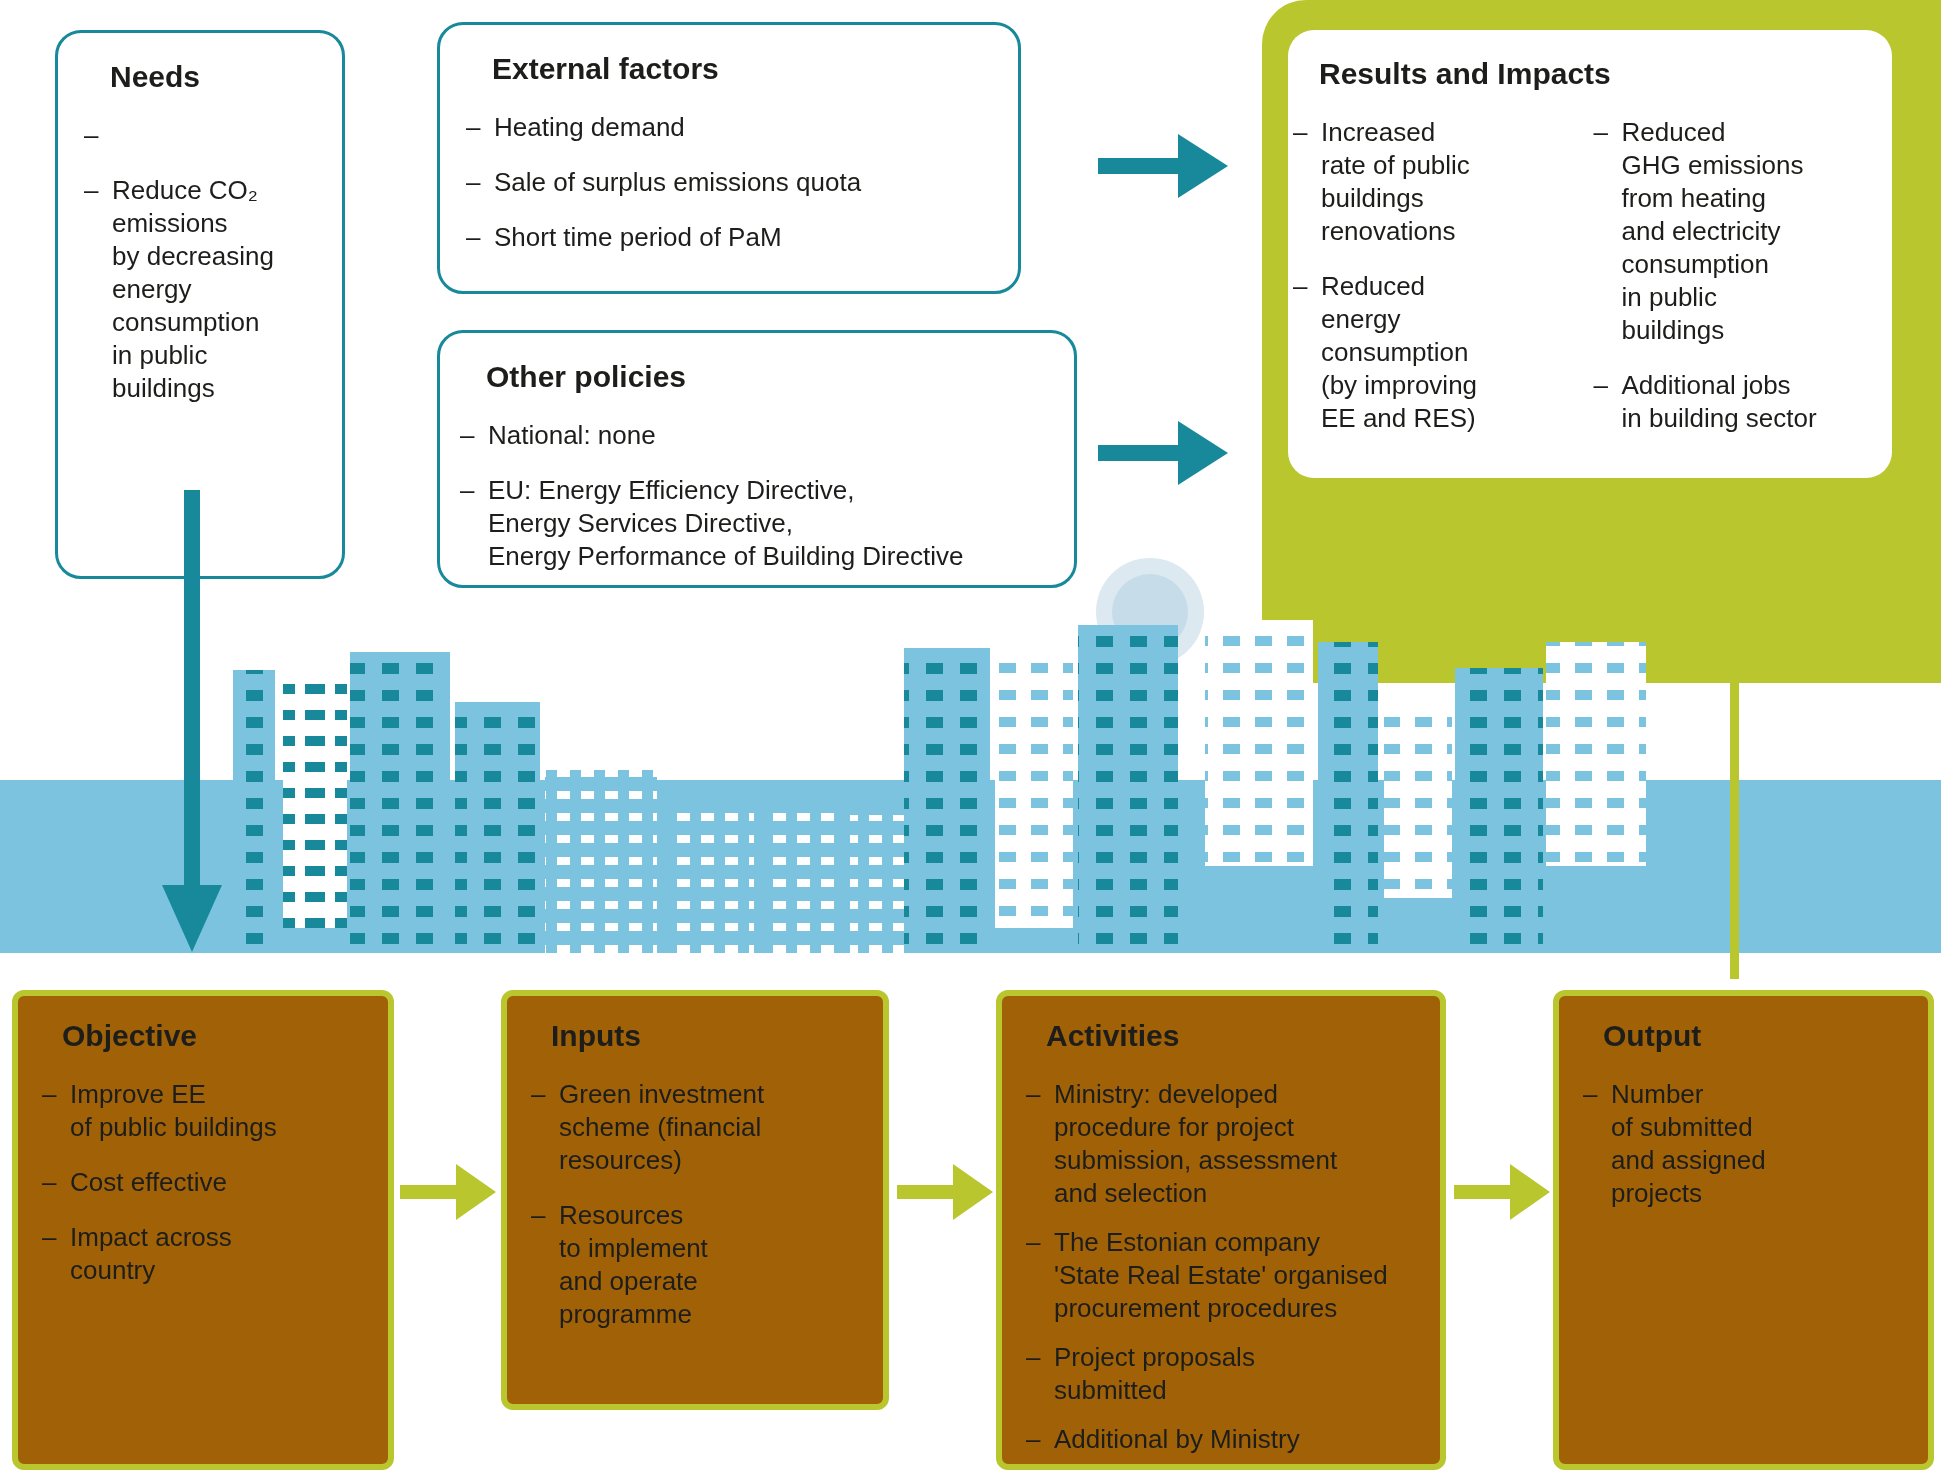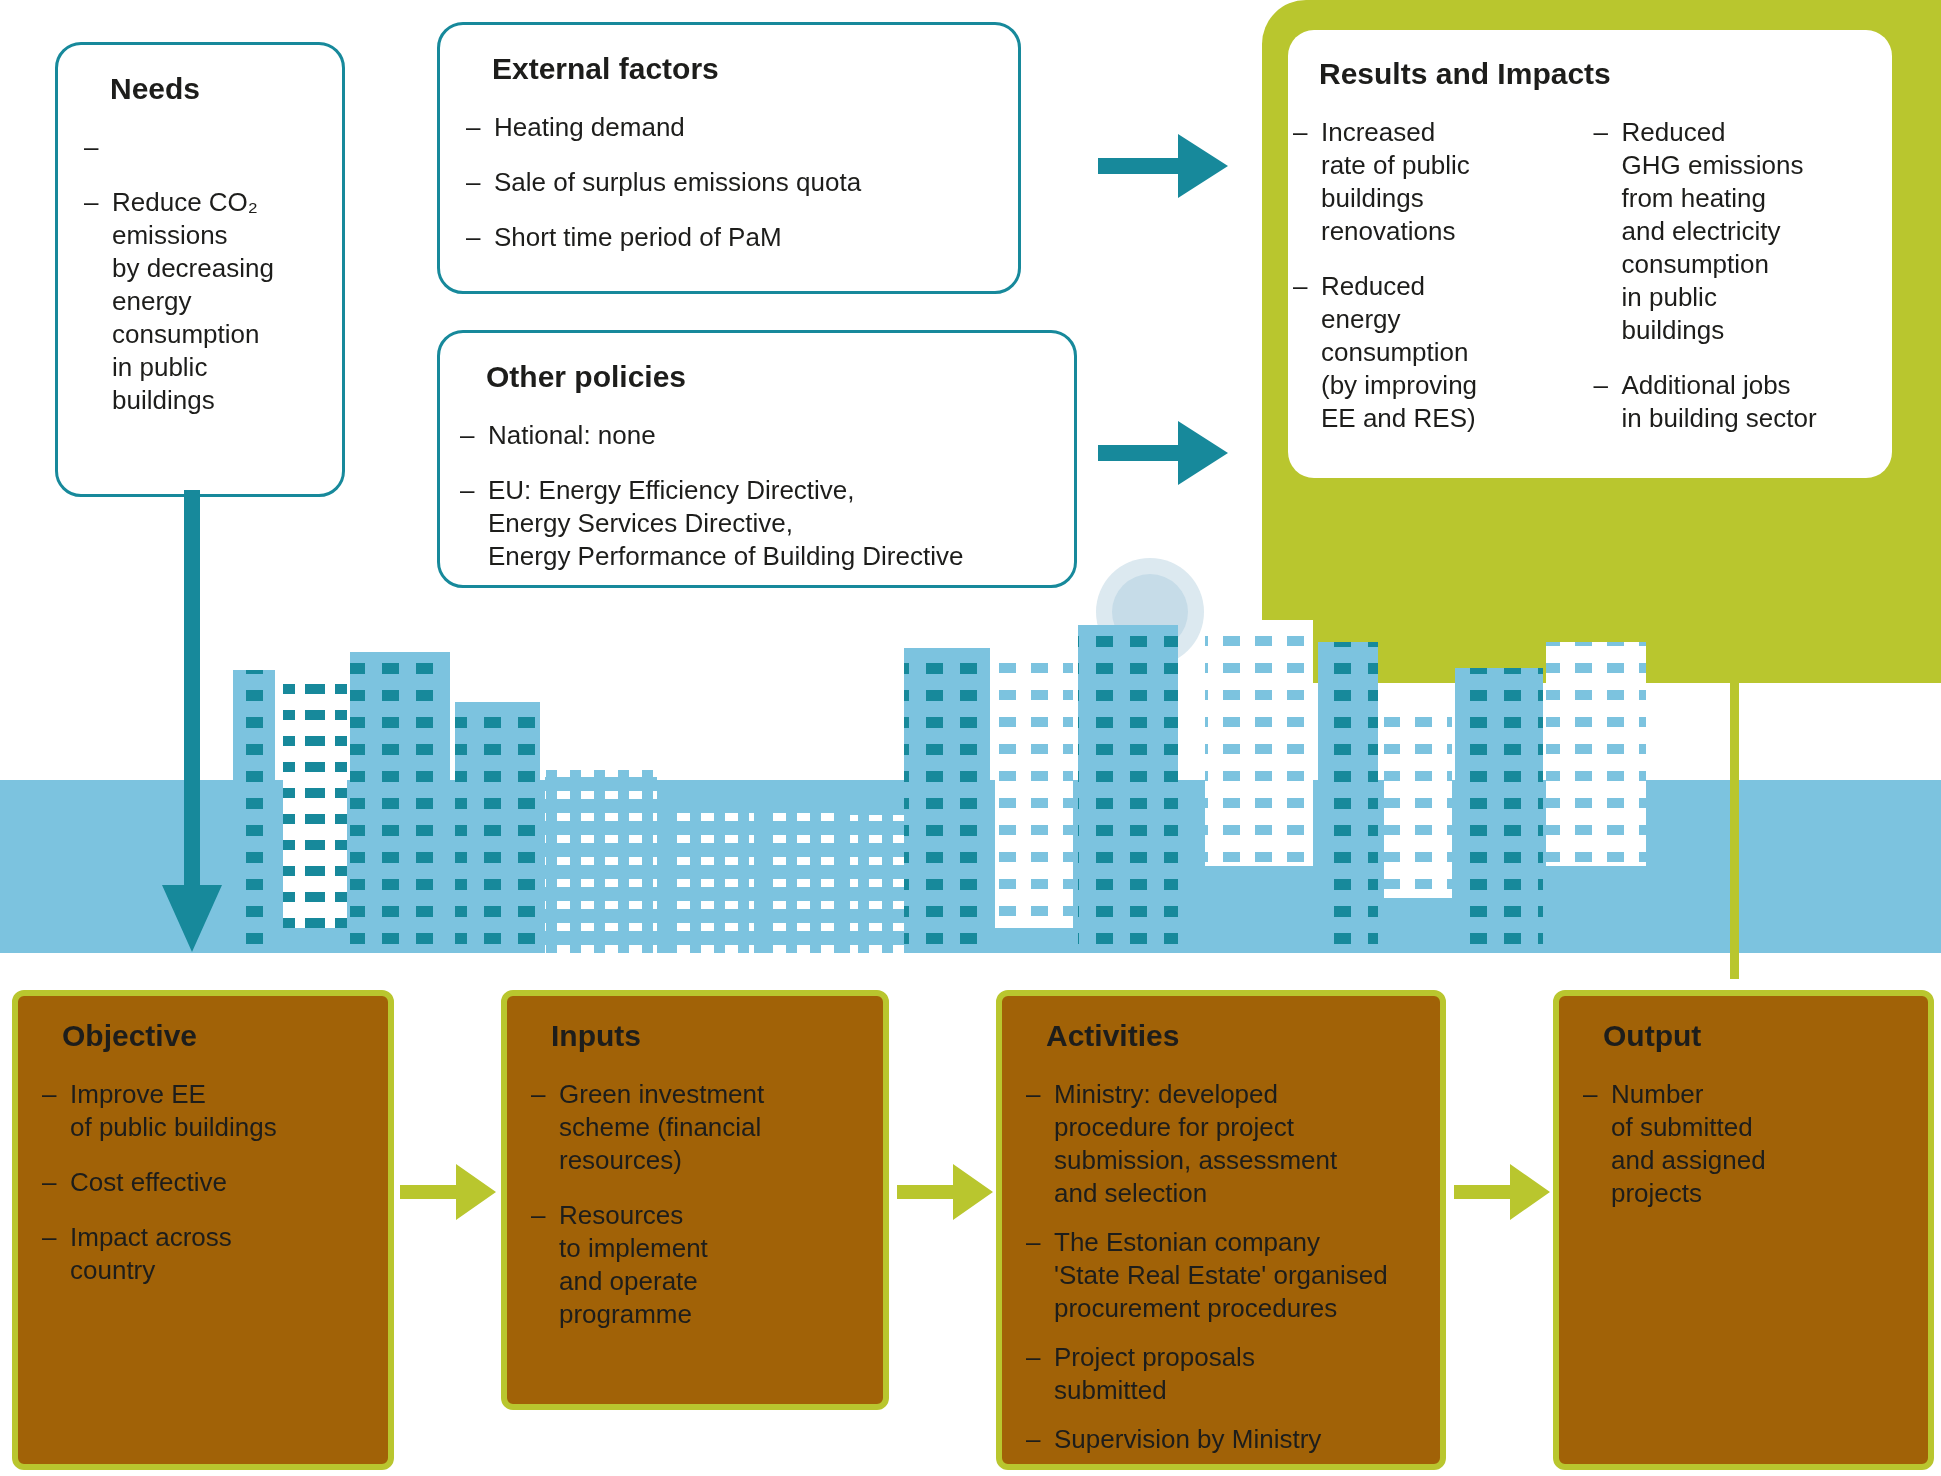--- a/index.html
+++ b/index.html
@@ -86,21 +86,21 @@
       <rect x="995" y="142" width="78" height="266" fill="url(#pw)"></rect>
       <rect x="1078" y="105" width="100" height="328" fill="url(#pg)"></rect>
       <rect x="1205" y="100" width="108" height="246" fill="url(#pw)"></rect>
       <rect x="1318" y="122" width="60" height="311" fill="url(#pg)"></rect>
       <rect x="1384" y="182" width="68" height="196" fill="url(#pw)"></rect>
       <rect x="1455" y="148" width="88" height="285" fill="url(#pg)"></rect>
       <rect x="1546" y="122" width="100" height="224" fill="url(#pw)"></rect>
     </g>
   </svg>
 
-  <div class="box-teal" style="left:55px;top:30px;width:290px;height:455px;margin-top:12px;">
+  <div class="box-teal" style="left:55px;top:30px;width:290px;height:549px;">
     <div class="box-title">Needs</div>
     <div class="bullet">
       <span class="dash">–</span>
     </div>
     <div class="bullet">
       <span class="dash">–</span>
       <span class="txt">Reduce CO₂
 emissions
 by decreasing
 energy
@@ -243,21 +243,21 @@
 'State Real Estate' organised
 procurement procedures</span>
     </div>
     <div class="bullet" style="margin-bottom:16px;">
       <span class="dash">–</span>
       <span class="txt">Project proposals
 submitted</span>
     </div>
     <div class="bullet" style="margin-bottom:16px;">
       <span class="dash">–</span>
-      <span class="txt">Supervision by Ministry</span>
+      <span class="txt">Additional by Ministry</span>
     </div>
   </div>
 
   <div class="box-lime" style="left:1553px;top:990px;width:381px;height:480px;">
     <div class="box-title">Output</div>
     <div class="bullet">
       <span class="dash">–</span>
       <span class="txt">Number
 of submitted
 and assigned

